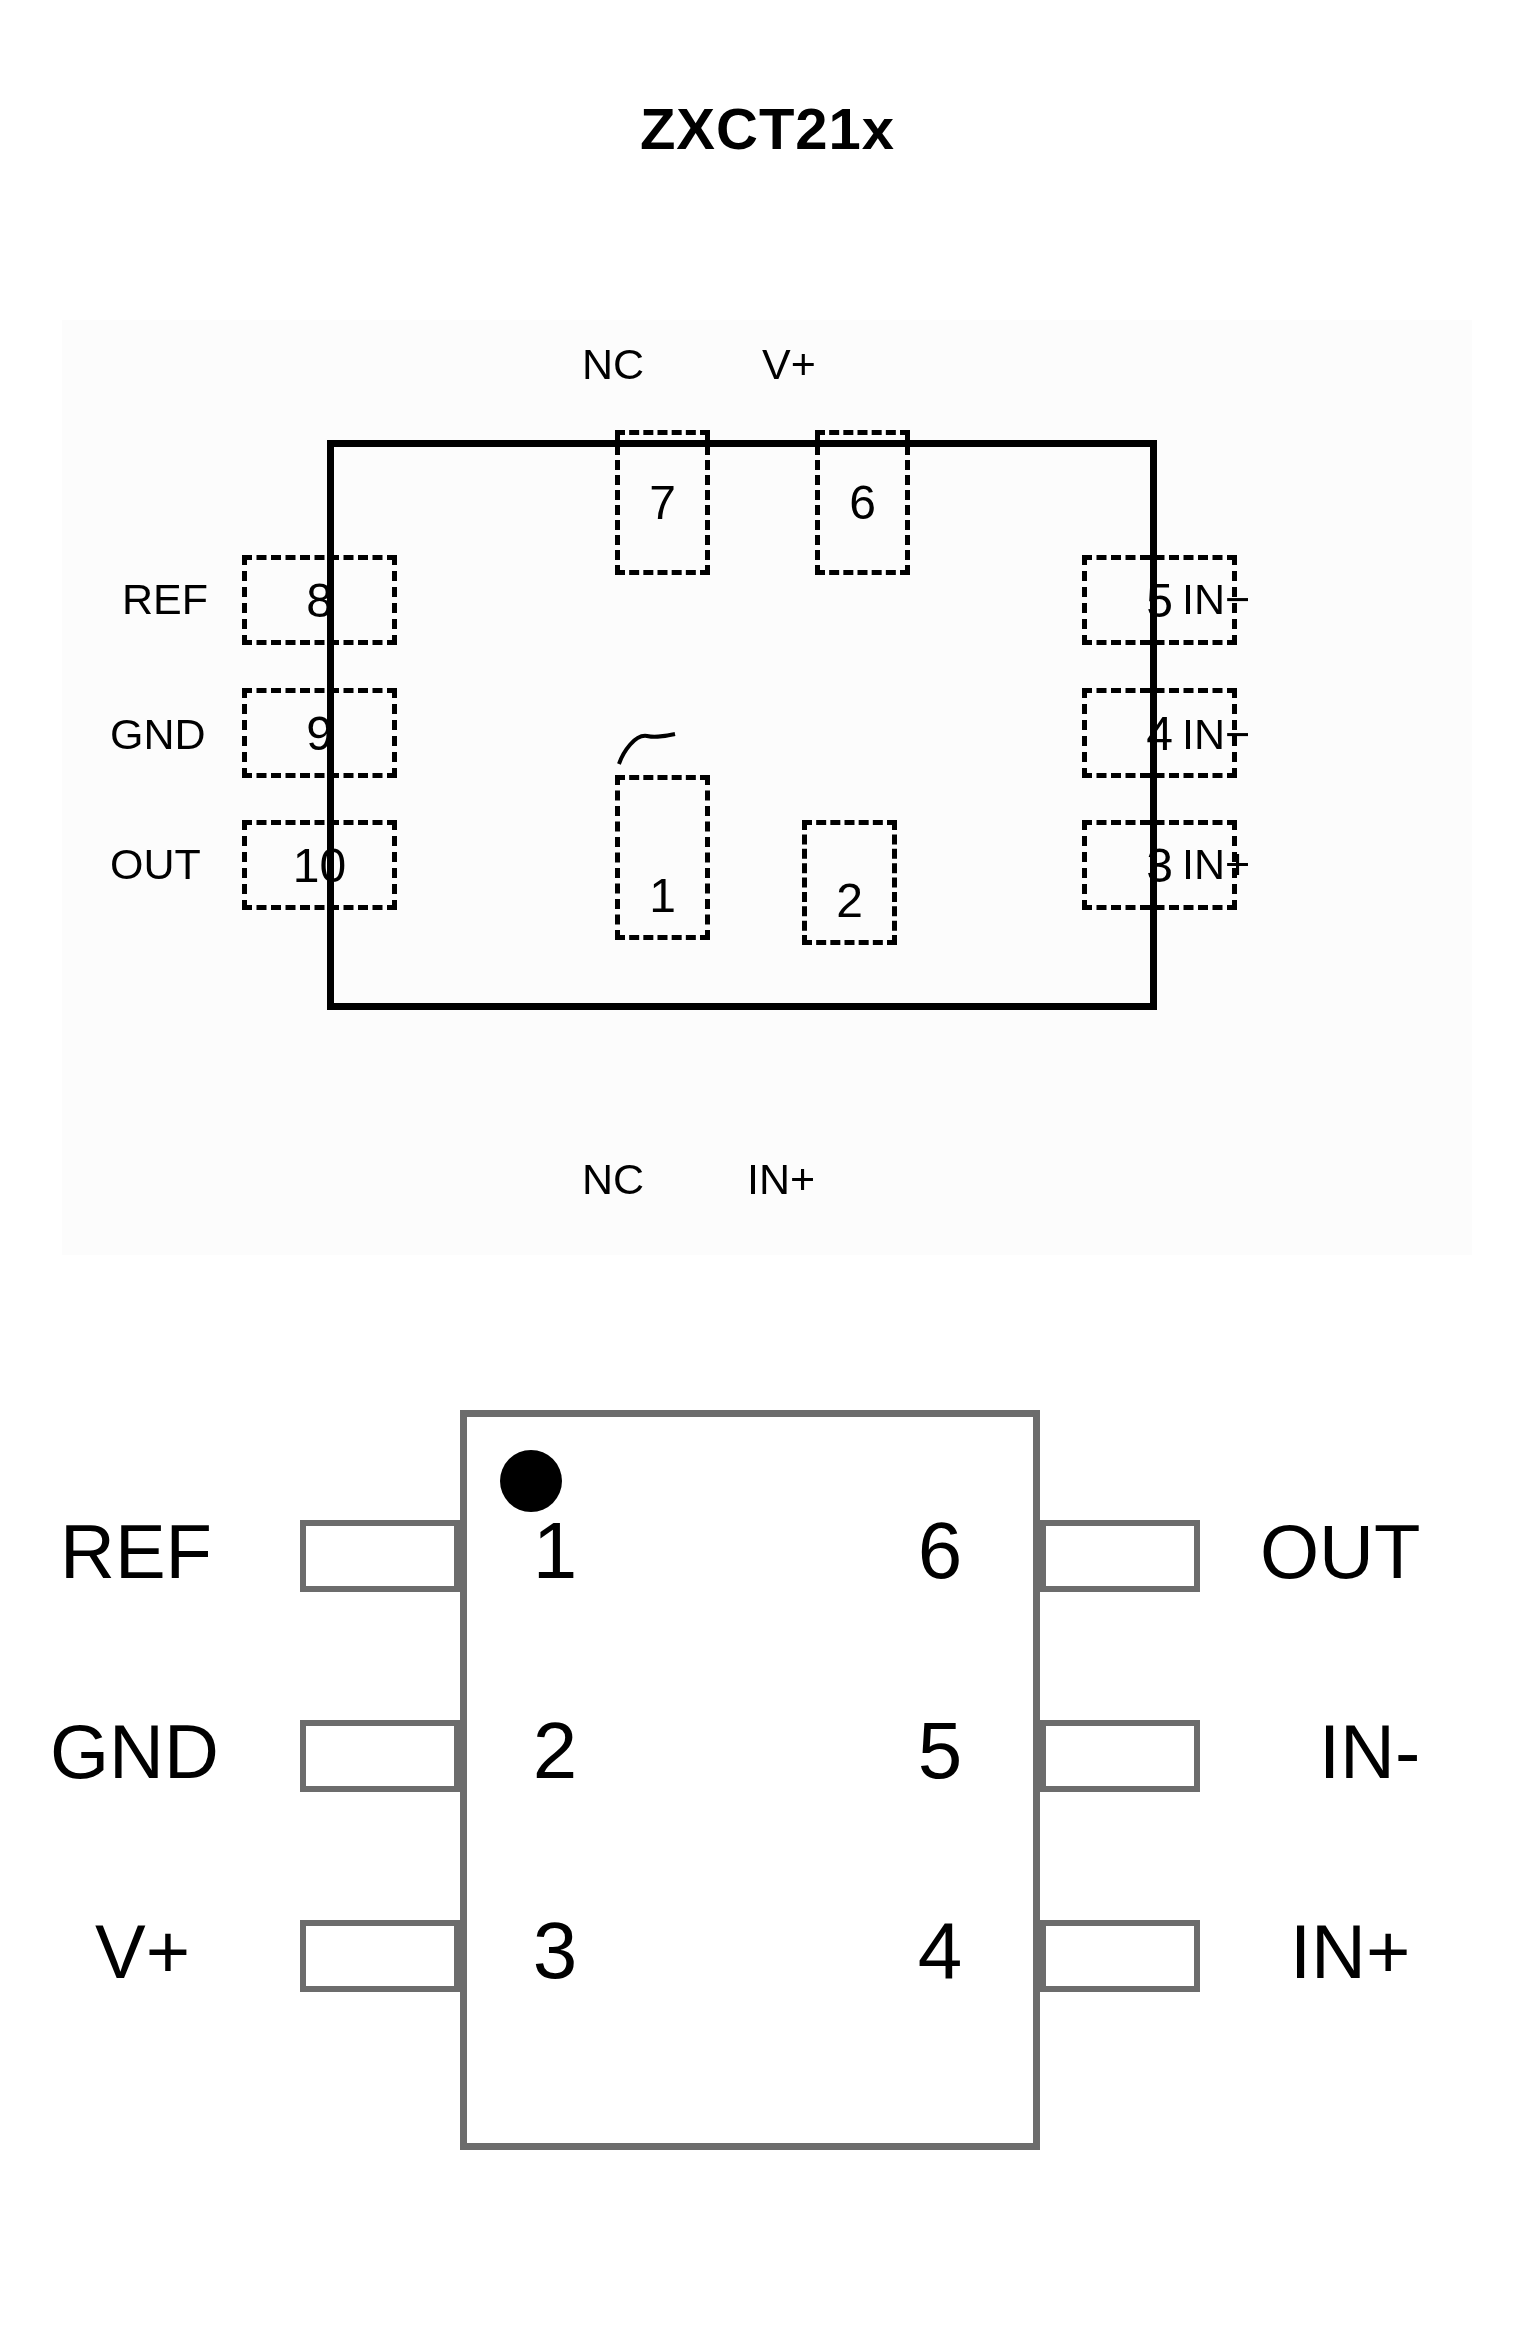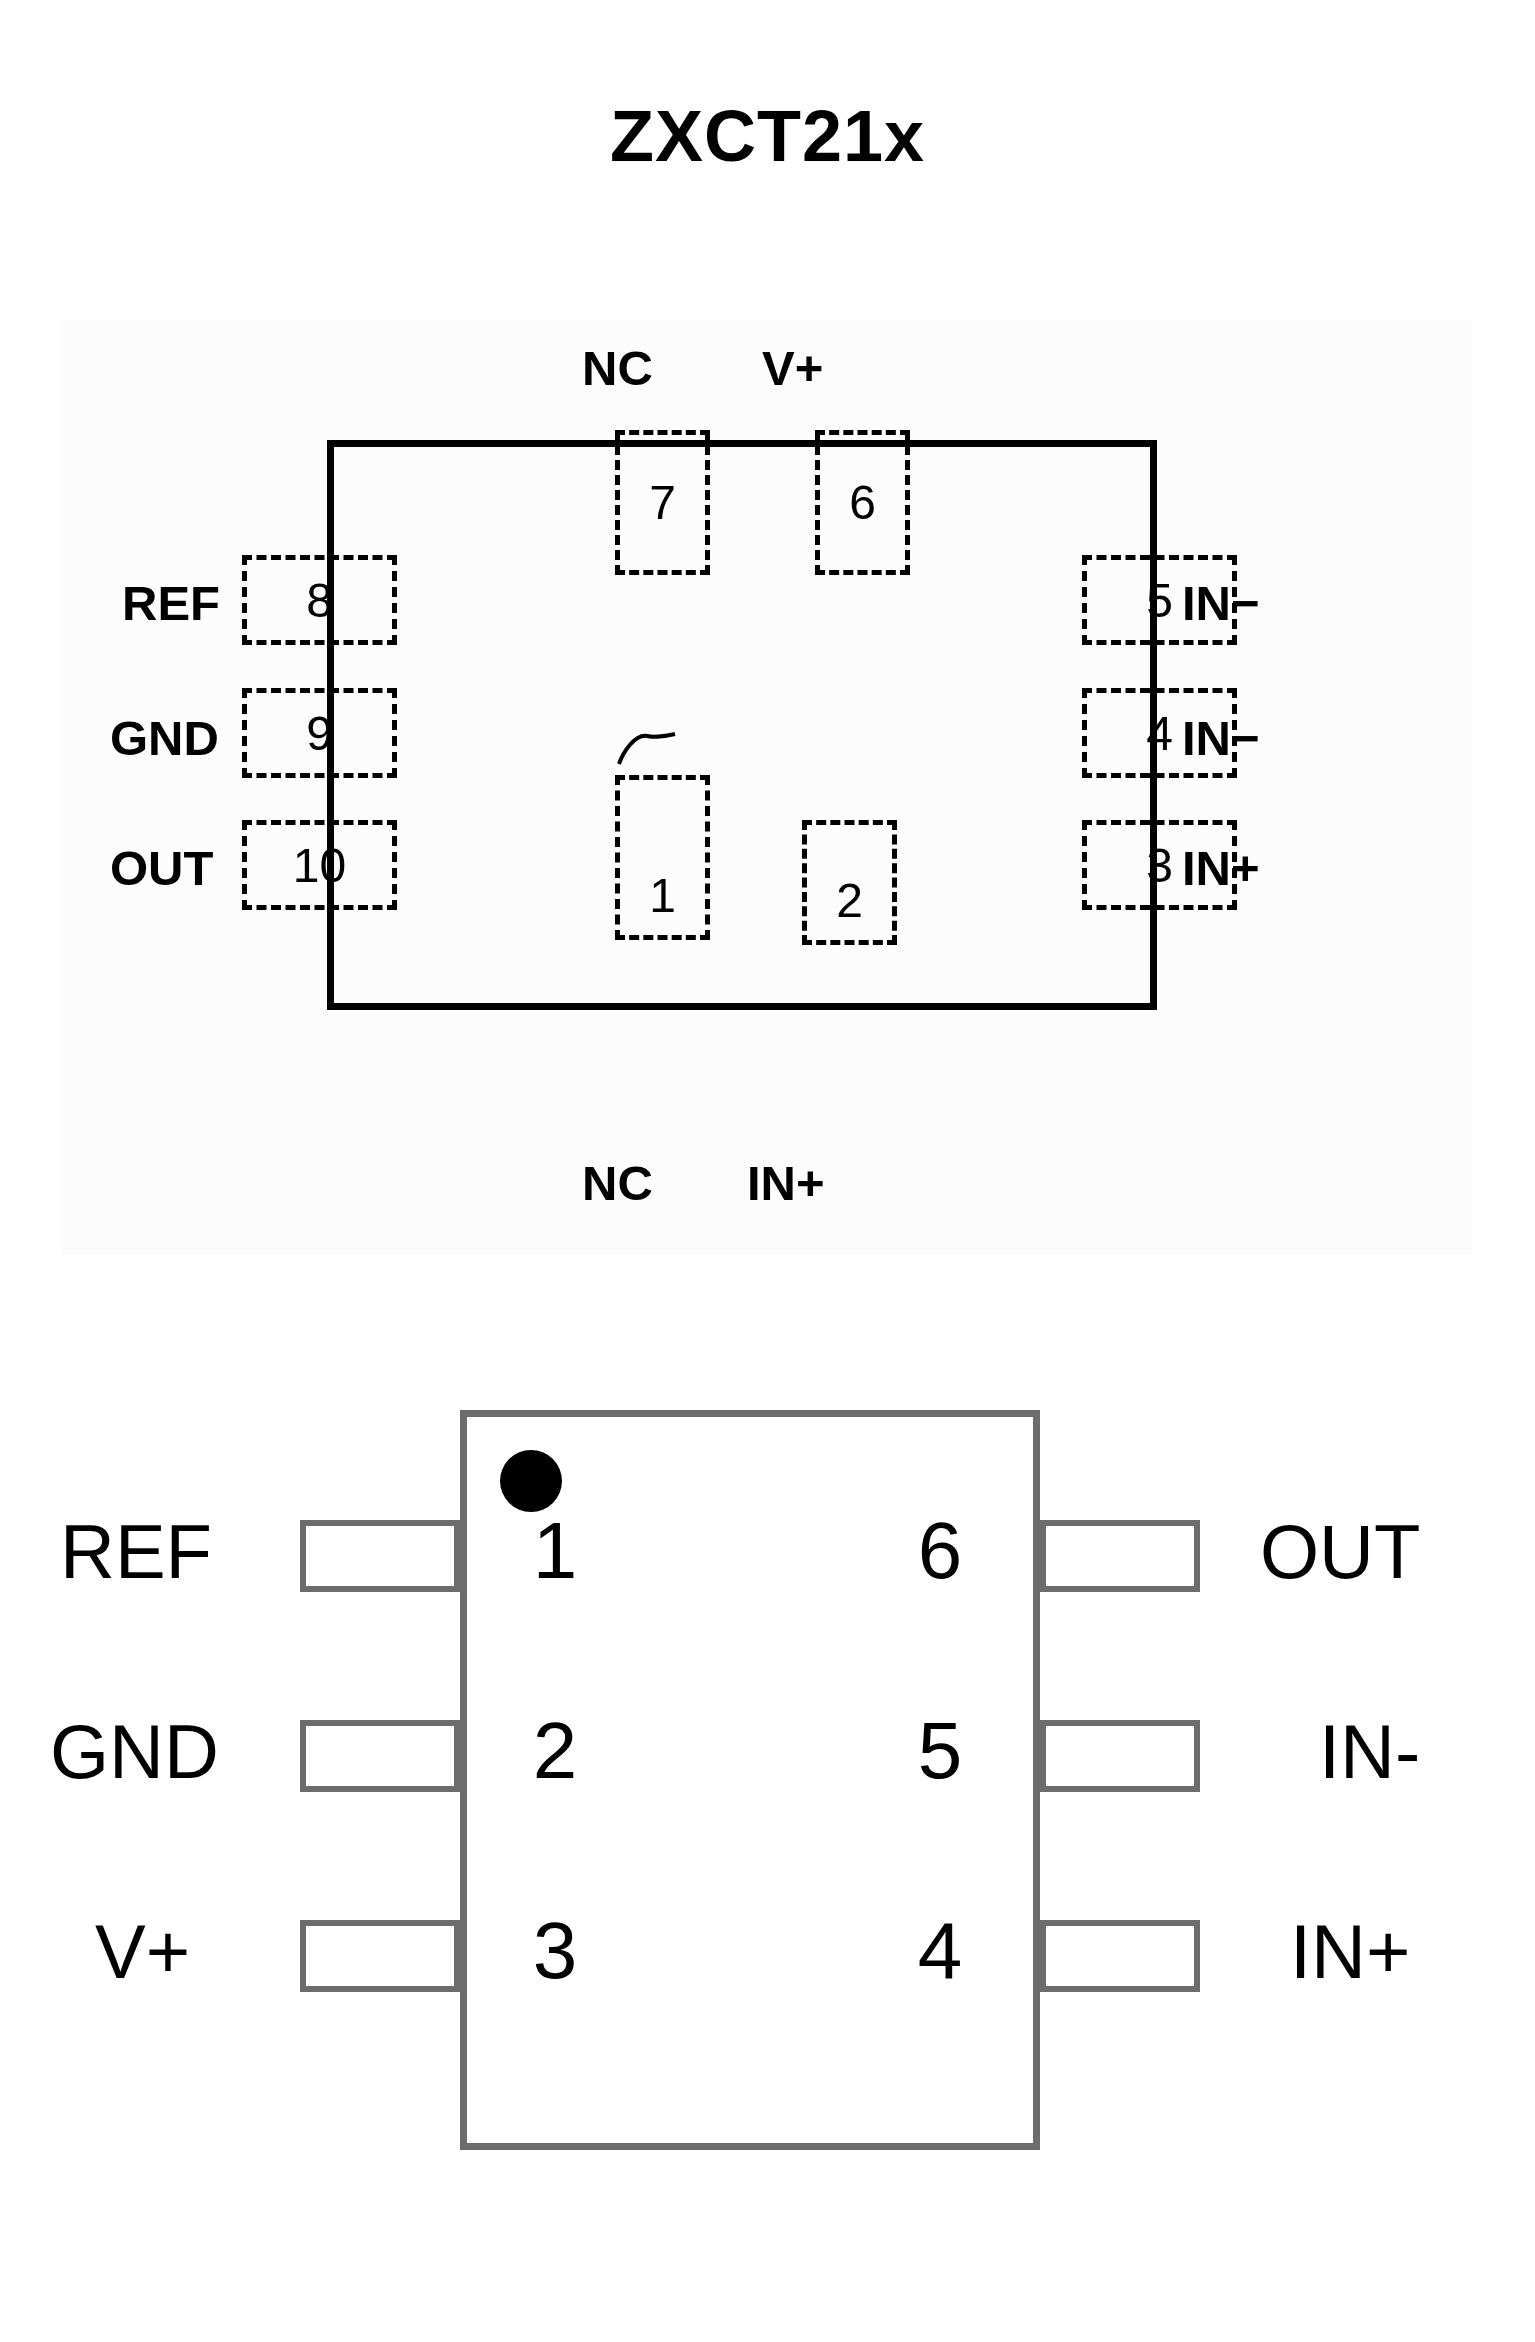--- a/index.html
+++ b/index.html
@@ -16,21 +16,21 @@
     overflow: hidden;
   }
 
   
   .title {
     position: absolute;
     top: 95px;
     left: 0;
     width: 1535px;
     text-align: center;
-    font-size: 72px;
+    font-size: 58px;
     font-weight: bold;
     letter-spacing: 1px;
   }
 
   
   .qfn-wrap {
     position: absolute;
     left: 62px;
     top: 320px;
     width: 1410px;
@@ -54,23 +54,22 @@
     box-sizing: border-box;
     display: flex;
     align-items: center;
     justify-content: center;
     font-size: 48px;
     color: #000;
   }
   
   .plabel {
     position: absolute;
-    font-size: 49px;
+    font-size: 43px;
     white-space: nowrap;
-    font-weight: bold;
   }
 
   
   .notch {
     position: absolute;
     left: 555px;
     top: 410px;
     width: 60px;
     height: 40px;
   }

